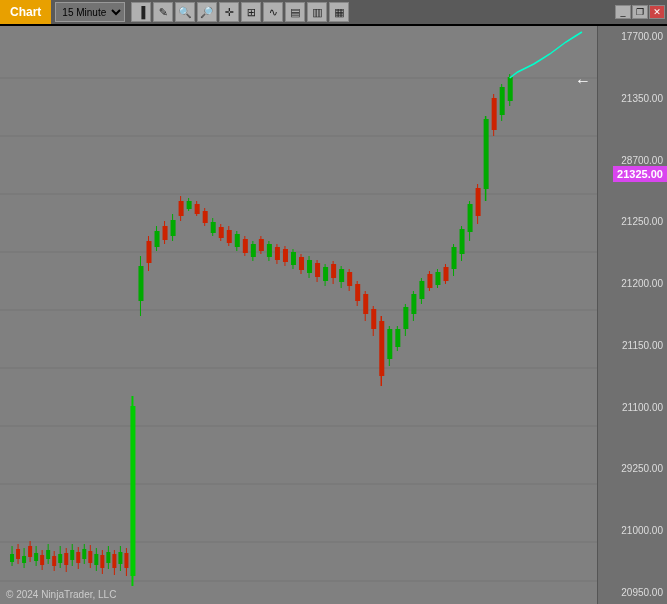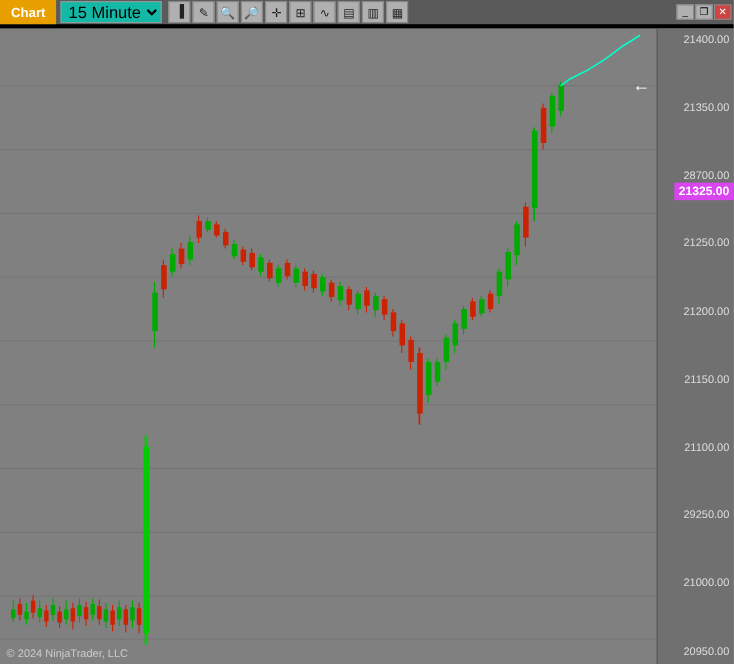--- a/index.html
+++ b/index.html
@@ -11,21 +11,21 @@
       font-size: 11px;
       overflow: hidden;
     }
 
     
     #title-bar {
       display: flex;
       align-items: center;
       height: 26px;
       background: #5a5a5a;
-      border-bottom: 4px solid #000000;
+      border-bottom: 2px solid #000000;
     }
     #chart-label {
       background: #e8a000;
       color: #fff;
       font-weight: bold;
       font-size: 12px;
       padding: 3px 10px;
       height: 100%;
       display: flex;
       align-items: center;
@@ -33,23 +33,23 @@
     #symbol-select {
       margin-left: 4px;
       background: #d4d4d4;
       border: 1px solid #999;
       font-size: 11px;
       height: 20px;
       padding: 0 2px;
     }
     #timeframe-select {
       margin-left: 4px;
-      background: #14b8a6;
+      background: #737373;
       border: 1px solid #999;
-      font-size: 15px;
+      font-size: 10px;
       height: 20px;
       padding: 0 2px;
     }
     #toolbar {
       display: flex;
       align-items: center;
       gap: 2px;
       margin-left: 6px;
     }
     .toolbar-btn {
@@ -426,21 +426,21 @@
     <div id="arrow-indicator">←</div>
 
     
     <div id="footer">© 2024 NinjaTrader, LLC</div>
   </div>
 
   <div id="price-axis">
 
     <div id="current-price-badge" style="top: 140px;">21325.00</div>
 
-    <div class="price-label">21400.00</div>
+    <div class="price-label">17700.00</div>
     <div class="price-label">21350.00</div>
     <div class="price-label">28700.00</div>
     <div class="price-label">21250.00</div>
     <div class="price-label">21200.00</div>
     <div class="price-label">21150.00</div>
     <div class="price-label">21100.00</div>
     <div class="price-label">29250.00</div>
     <div class="price-label">21000.00</div>
     <div class="price-label">20950.00</div>
   </div>

